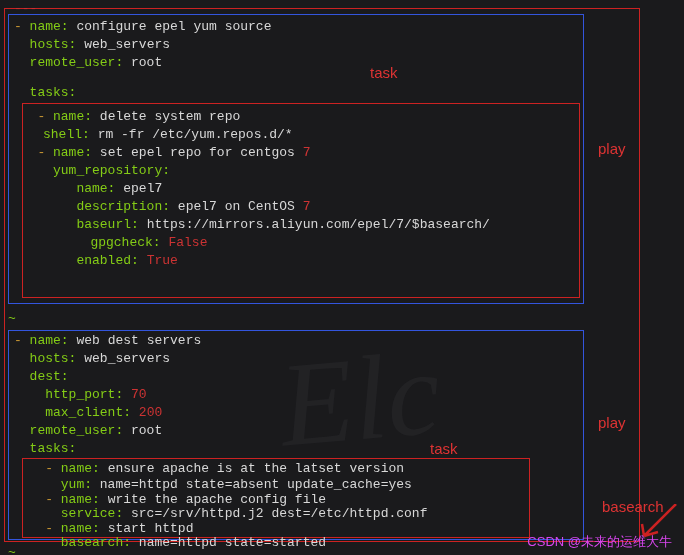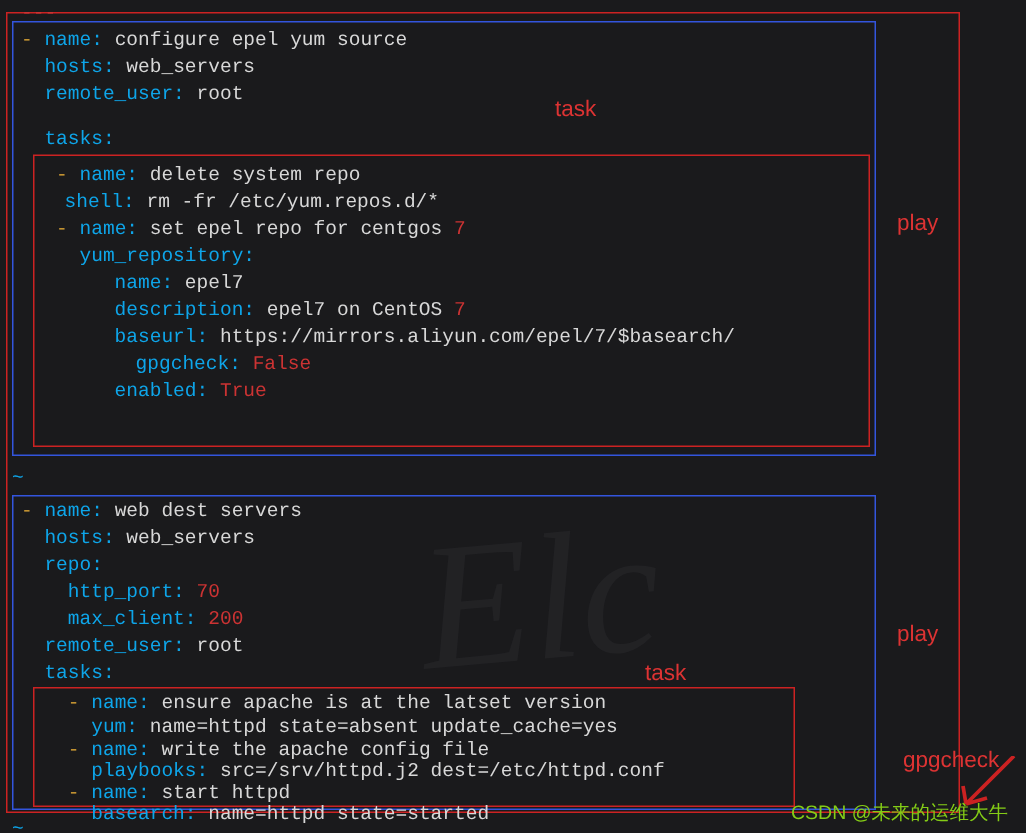--- a/index.html
+++ b/index.html
@@ -31,29 +31,29 @@
       border: 1px solid #cc2222;
     }
     .task1-box { top: 103px; left: 22px; width: 558px; height: 195px; }
     .task2-box { top: 458px; left: 22px; width: 508px; height: 80px; }
     .line {
       position: absolute;
       white-space: pre;
       line-height: 18px;
     }
     .red { color: #cc3333; }
-    .teal { color: #0ea5e9; }
+    .teal { color: #84cc16; }
     .white { color: #d8d8d8; }
     .yellow { color: #cc9933; }
     .label-red { color: #d33; font-family: Arial, sans-serif; font-size: 15px; position: absolute; }
     .watermark {
       position: absolute;
       bottom: 4px;
       right: 12px;
-      color: #84cc16;
+      color: #d946ef;
       font-family: Arial, sans-serif;
       font-size: 13px;
     }
     .watermark-bg {
       position: absolute;
       color: rgba(80,80,90,0.15);
       font-size: 120px;
       font-style: italic;
       font-family: cursive;
       top: 330px;
@@ -74,21 +74,21 @@
 <div class="outer-box"></div>
 <div class="play-box play1-box"></div>
 <div class="play-box play2-box"></div>
 <div class="task-box task1-box"></div>
 <div class="task-box task2-box"></div>
 
 <div class="label-red" style="top:64px;left:370px">task</div>
 <div class="label-red" style="top:440px;left:430px">task</div>
 <div class="label-red" style="top:140px;left:598px">play</div>
 <div class="label-red" style="top:414px;left:598px">play</div>
-<div class="label-red" style="top:498px;left:602px">gpgcheck</div>
+<div class="label-red" style="top:498px;left:602px">basearch</div>
 
 <svg class="arrow" style="top:504px;left:636px" width="48" height="40">
   <path d="M40 0 L8 32 M8 32 L6 20 M8 32 L22 28" stroke="#cc2222" stroke-width="2.5" fill="none"></path>
 </svg>
 
 <div class="line red" style="top:0px;left:14px">---</div>
 
 <div class="line" style="top:18px;left:14px"><span class="yellow">-</span><span class="teal"> name:</span><span class="white"> configure epel yum source</span></div>
 <div class="line" style="top:36px;left:14px"><span class="teal">  hosts:</span><span class="white"> web_servers</span></div>
 <div class="line" style="top:54px;left:14px"><span class="teal">  remote_user:</span><span class="white"> root</span></div>
@@ -99,29 +99,29 @@
 <div class="line" style="top:144px;left:14px"><span class="yellow">   -</span><span class="teal"> name:</span><span class="white"> set epel repo for centgos </span><span class="red">7</span></div>
 <div class="line" style="top:162px;left:14px"><span class="teal">     yum_repository:</span></div>
 <div class="line" style="top:180px;left:14px"><span class="teal">        name:</span><span class="white"> epel7</span></div>
 <div class="line" style="top:198px;left:14px"><span class="teal">        description:</span><span class="white"> epel7 on CentOS </span><span class="red">7</span></div>
 <div class="line" style="top:216px;left:14px"><span class="teal">        baseurl:</span><span class="white"> https://mirrors.aliyun.com/epel/7/$basearch/</span></div>
 <div class="line" style="top:234px;left:28px"><span class="teal">        gpgcheck:</span><span class="red"> False</span></div>
 <div class="line" style="top:252px;left:14px"><span class="teal">        enabled:</span><span class="red"> True</span></div>
 
 <div class="line" style="top:332px;left:14px"><span class="yellow">-</span><span class="teal"> name:</span><span class="white"> web dest servers</span></div>
 <div class="line" style="top:350px;left:14px"><span class="teal">  hosts:</span><span class="white"> web_servers</span></div>
-<div class="line" style="top:368px;left:14px"><span class="teal">  repo:</span></div>
+<div class="line" style="top:368px;left:14px"><span class="teal">  dest:</span></div>
 <div class="line" style="top:386px;left:14px"><span class="teal">    http_port:</span><span class="red"> 70</span></div>
 <div class="line" style="top:404px;left:14px"><span class="teal">    max_client:</span><span class="red"> 200</span></div>
 <div class="line" style="top:422px;left:14px"><span class="teal">  remote_user:</span><span class="white"> root</span></div>
 <div class="line" style="top:440px;left:14px"><span class="teal">  tasks:</span></div>
 
 <div class="line" style="top:460px;left:14px"><span class="yellow">    -</span><span class="teal"> name:</span><span class="white"> ensure apache is at the latset version</span></div>
 <div class="line" style="top:476px;left:14px"><span class="teal">      yum:</span><span class="white"> name=httpd state=absent update_cache=yes</span></div>
 <div class="line" style="top:491px;left:14px"><span class="yellow">    -</span><span class="teal"> name:</span><span class="white"> write the apache config file</span></div>
-<div class="line" style="top:505px;left:14px"><span class="teal">      playbooks:</span><span class="white"> src=/srv/httpd.j2 dest=/etc/httpd.conf</span></div>
+<div class="line" style="top:505px;left:14px"><span class="teal">      service:</span><span class="white"> src=/srv/httpd.j2 dest=/etc/httpd.conf</span></div>
 <div class="line" style="top:520px;left:14px"><span class="yellow">    -</span><span class="teal"> name:</span><span class="white"> start httpd</span></div>
 <div class="line" style="top:534px;left:14px"><span class="teal">      basearch:</span><span class="white"> name=httpd state=started</span></div>
 
 <div class="line teal" style="top:310px;left:8px">~</div>
 <div class="line teal" style="top:544px;left:8px">~</div>
 
 <div class="watermark">CSDN @未来的运维大牛</div>
 
 </body></html>

